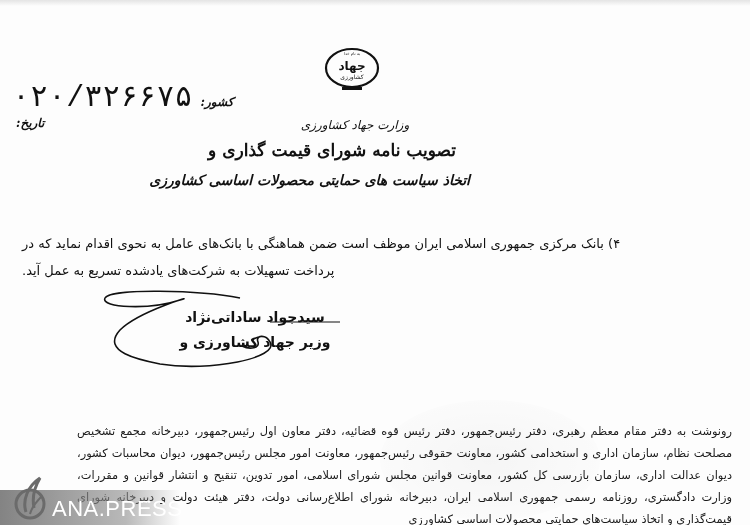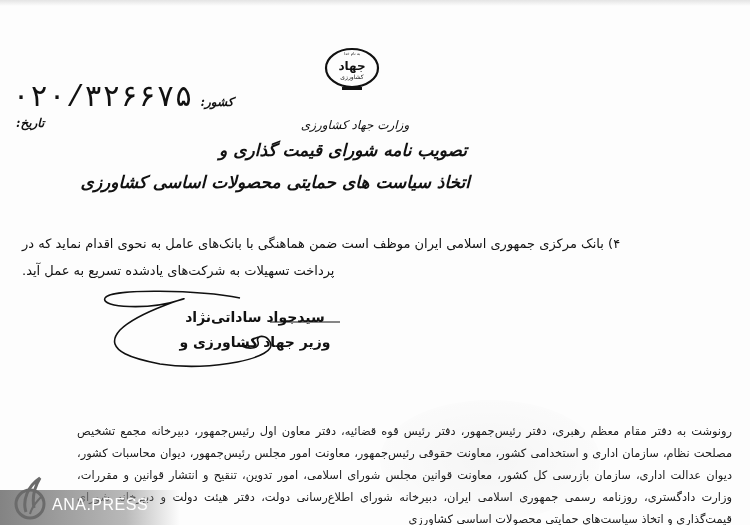--- a/index.html
+++ b/index.html
@@ -16,27 +16,27 @@
     .logo {
       position:absolute; left:322px; top:44px; width:60px; height:50px;
     }
     .logo svg { width:60px; height:50px; display:block; }
     .ministry {
       position:absolute; left:300px; top:118px; width:110px; text-align:center;
       font-family:"DejaVu Serif", serif; font-size:12px; font-style:italic;
       direction:rtl; font-weight:normal;
     }
     .title1 {
-      position:absolute; left:267px; top:140px; width:200px; text-align:center;
-      font-family:"DejaVu Serif", serif; font-size:17px; font-weight:bold; font-style:italic;
+      position:absolute; left:256px; top:140px; width:200px; text-align:center;
+      font-family:"DejaVu Serif", serif; font-size:17px; font-weight:bold; 
       direction:rtl; white-space:nowrap;
     }
     .title2 {
       position:absolute; left:240px; top:172px; width:230px; text-align:right;
-      font-family:"DejaVu Serif", serif; font-size:17px; font-weight:bold; font-style:italic;
+      font-family:"DejaVu Serif", serif; font-size:14px; font-weight:bold; font-style:italic;
       direction:rtl; white-space:nowrap;
     }
     .meta-row {
       position:absolute; direction:rtl; display:flex; align-items:baseline; gap:8px;
       white-space:nowrap;
     }
     .meta-row.number { left:12px; top:78px; }
     .meta-row.date { left:16px; top:116px; }
     .meta-label {
       font-family:"DejaVu Serif", serif; font-style:italic; font-size:12px; font-weight:bold;
@@ -74,21 +74,21 @@
       background:radial-gradient(ellipse, rgba(0,0,0,0.03), rgba(0,0,0,0));
     }
     .brand-bar {
       position:absolute; left:0; top:490px; width:180px; height:35px;
       background:linear-gradient(90deg, rgba(110,110,110,0.85), rgba(140,140,140,0.6) 70%, rgba(160,160,160,0));
     }
     .brand-logo {
       position:absolute; left:12px; top:472px; width:36px; height:50px;
     }
     .brand-text {
-      position:absolute; left:52px; top:496px; color:#fff; font-size:16px;
+      position:absolute; left:52px; top:496px; color:#fff; font-size:22px;
       font-family:"Liberation Sans", sans-serif; letter-spacing:0.5px;
     }
   </style>
 </head>
 <body>
 
 <div class="top-shadow"></div>
 
 <div class="logo">
   <svg viewBox="0 0 60 50">

